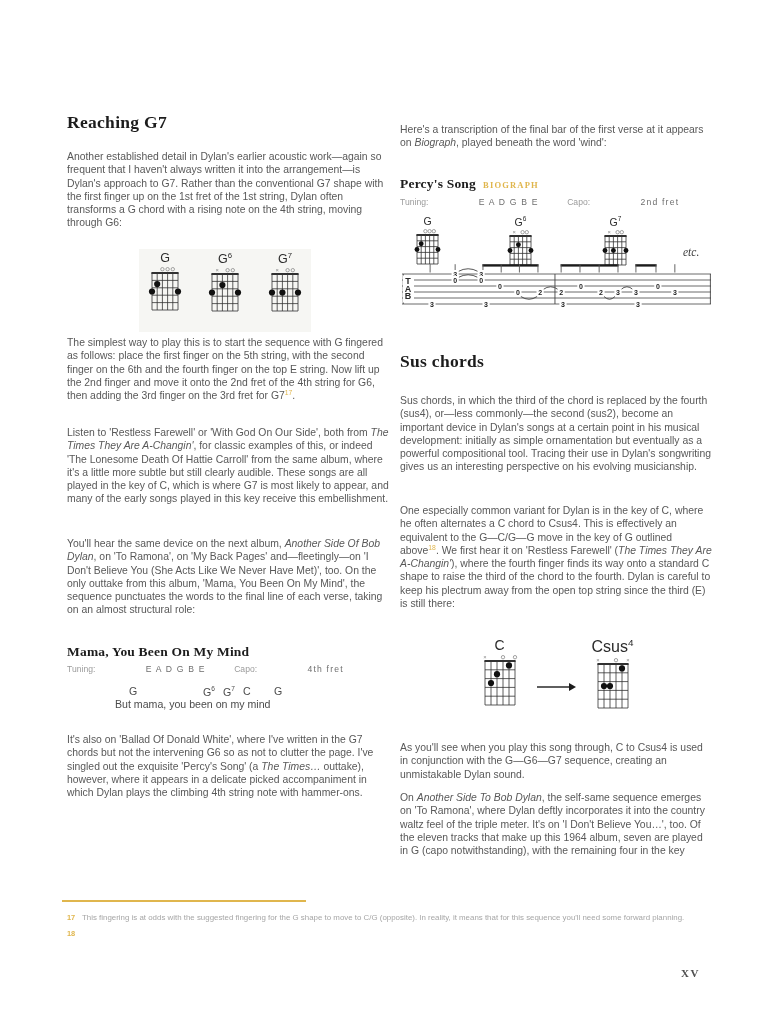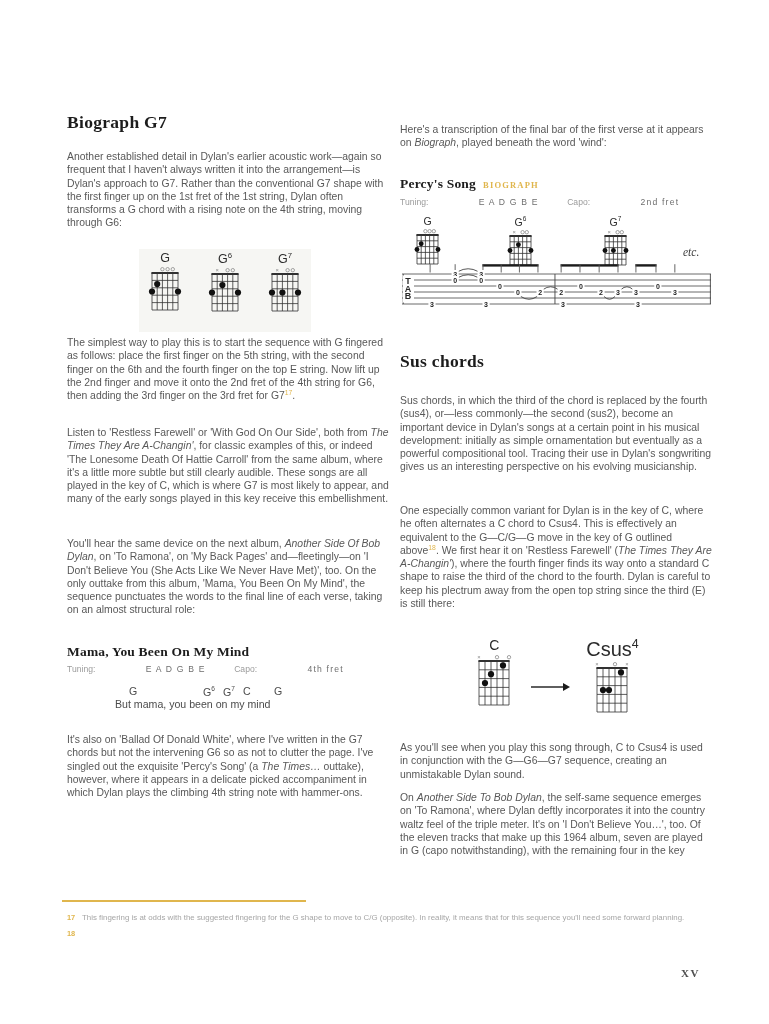--- a/index.html
+++ b/index.html
@@ -44,21 +44,21 @@
   .pagenum{position:absolute;font-family:"Liberation Serif",serif;font-weight:700;
       font-size:11px;letter-spacing:1.5px;color:#4f4f4f;}
   svg text.marker{font-family:"Liberation Sans",sans-serif;}
 </style>
 </head>
 <body>
 
 <div class="page">
 
   <div class="col col-left">
-    <h1 class="h1 abs" style="top:112px">Biograph G7</h1>
+    <h1 class="h1 abs" style="top:112px">Reaching G7</h1>
     <p class="body-p abs" style="top:150px;width:324px"><span>Another established detail in Dylan's earlier acoustic work—again so frequent that I haven't always written it into the arrangement—is Dylan's approach to G7. Rather than the conventional G7 shape with the first finger up on the 1st fret of the 1st string, Dylan often transforms a G chord with a rising note on the 4th string, moving through G6:</span></p>
 
     <div class="chord-panel" style="top:249px;left:72px;width:172px;height:80px">
         <div class="chord">
           <div class="chord-name" style="font-size: 12.5px;">G</div>
           <svg width="36" height="47">
             <circle cx="15.4" cy="4.2" r="1.7" fill="none" stroke="#8a8a8a" stroke-width="0.8"></circle>
             <circle cx="20.6" cy="4.2" r="1.7" fill="none" stroke="#8a8a8a" stroke-width="0.8"></circle>
             <circle cx="25.8" cy="4.2" r="1.7" fill="none" stroke="#8a8a8a" stroke-width="0.8"></circle>
             <rect x="4.4" y="7.1" width="27.2" height="1.8" fill="#1b1b1b"></rect>
@@ -337,21 +337,21 @@
             <circle cx="11" cy="30" r="3.1" fill="#111"></circle>
             <circle cx="17" cy="21.200000000000003" r="3.1" fill="#111"></circle>
             <circle cx="29" cy="12.4" r="3.1" fill="#111"></circle>
           </svg>
         </div>
         <div class="arrow-holder"><svg width="40" height="10">
             <line x1="1" y1="5" x2="33" y2="5" stroke="#1b1b1b" stroke-width="1.4"></line>
             <path d="M33,1 L40,5 L33,9 Z" fill="#1b1b1b"></path>
           </svg></div>
         <div class="chord">
-          <div class="chord-name" style="font-size: 20px;">Csus<sup>4</sup></div>
+          <div class="chord-name" style="font-size: 16px;">Csus<sup>4</sup></div>
           <svg width="40" height="54">
             <text x="5" y="6.2" text-anchor="middle" font-size="5.8" fill="#8a8a8a" class="marker">×</text>
             <circle cx="23" cy="4.2" r="1.7" fill="none" stroke="#8a8a8a" stroke-width="0.8"></circle>
             <text x="35" y="6.2" text-anchor="middle" font-size="5.8" fill="#8a8a8a" class="marker">×</text>
             <rect x="4.4" y="7.1" width="31.2" height="1.8" fill="#1b1b1b"></rect>
             <line x1="5" y1="16.8" x2="35" y2="16.8" stroke="#333" stroke-width="0.8"></line>
             <line x1="5" y1="25.6" x2="35" y2="25.6" stroke="#333" stroke-width="0.8"></line>
             <line x1="5" y1="34.400000000000006" x2="35" y2="34.400000000000006" stroke="#333" stroke-width="0.8"></line>
             <line x1="5" y1="43.2" x2="35" y2="43.2" stroke="#333" stroke-width="0.8"></line>
             <line x1="5" y1="52" x2="35" y2="52" stroke="#333" stroke-width="0.8"></line>

